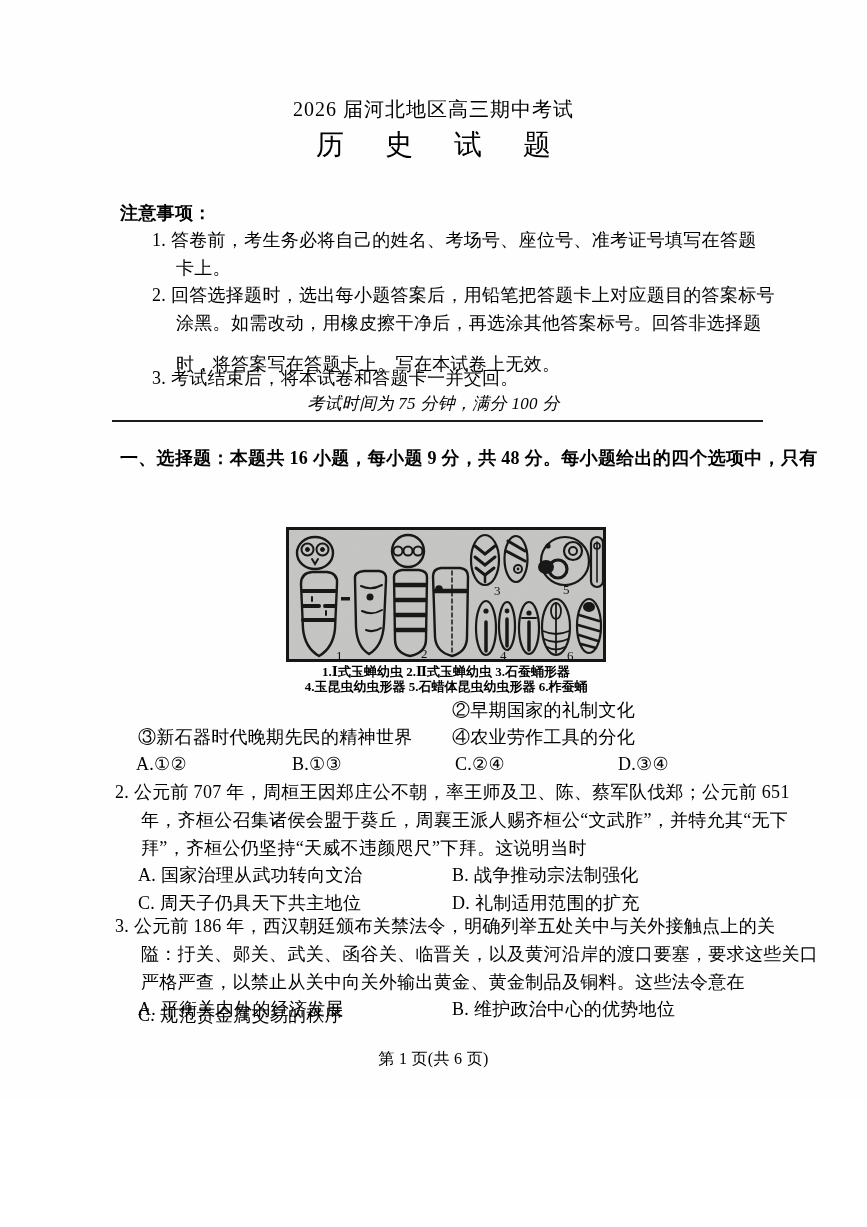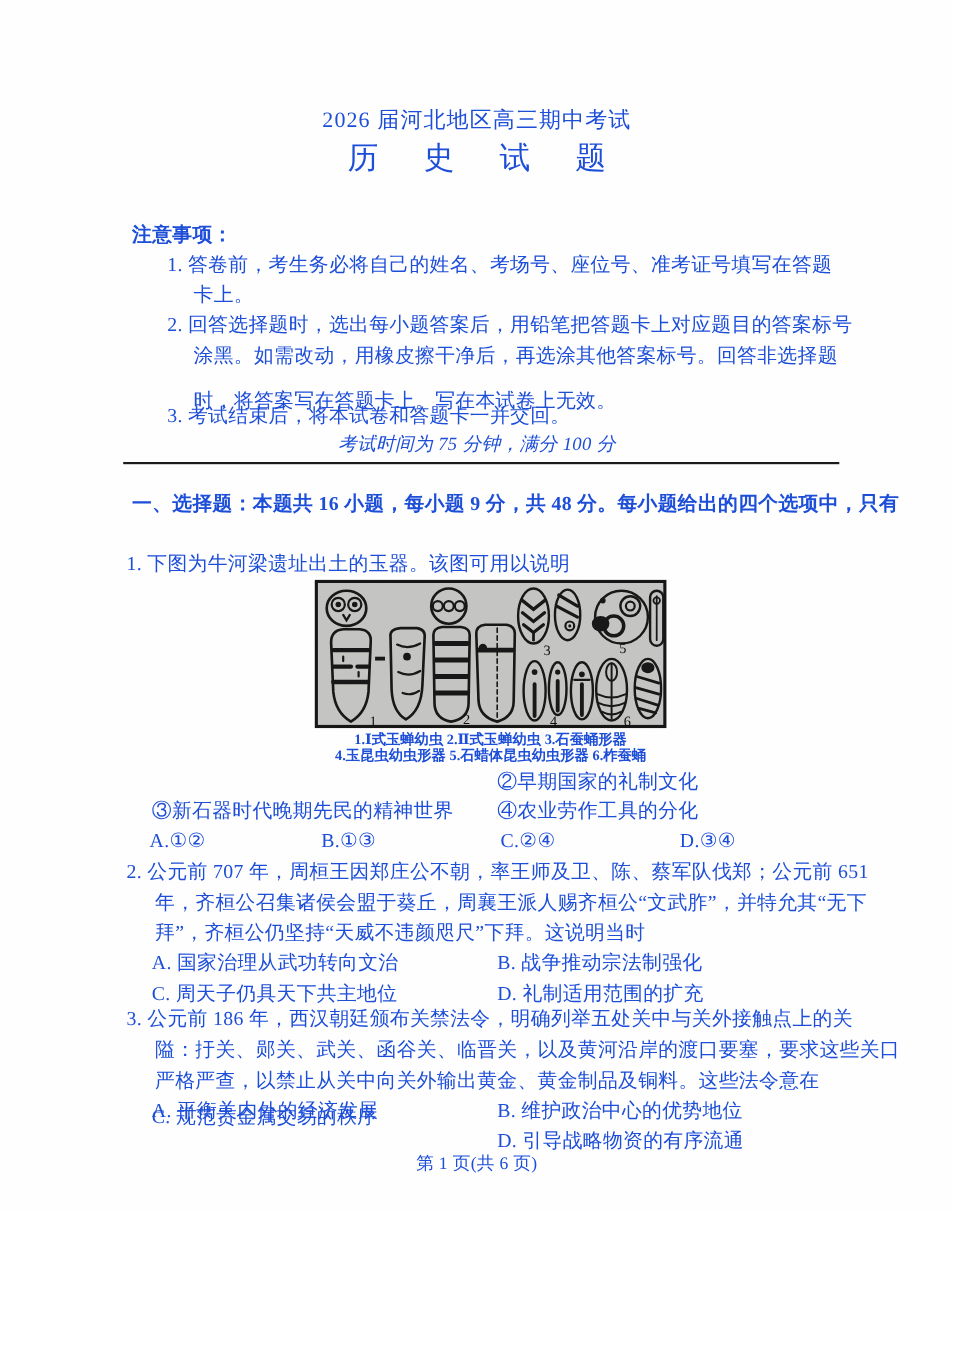--- a/index.html
+++ b/index.html
@@ -2,21 +2,21 @@
 <html><head>
 <meta charset="utf-8">
 <style>
   html,body{margin:0;padding:0;}
   body{background:#ffffff;}
   .page{
     position:relative;
     width:867px;height:1227px;
     background:#fefefe;
     font-family:"Liberation Serif","DejaVu Serif",serif;
-    color:#1d4ed8;
+    color:#000000;
     overflow:hidden;
   }
   .ln{position:absolute;white-space:nowrap;font-size:18px;line-height:22px;letter-spacing:0.3px;}
   .center{left:0;width:867px;text-align:center;}
   .bold{font-weight:700;}
   .title1{font-size:20px;letter-spacing:1px;}
   .title2{font-size:28px;letter-spacing:17px;text-indent:17px;font-weight:500;}
   .examinfo{font-style:italic;font-size:17px;}
   .rule{position:absolute;left:112px;top:420px;width:651px;height:2px;background:#1b1b1b;}
   .cap{font-size:13px;line-height:15px;font-weight:600;letter-spacing:0;}
@@ -41,21 +41,20 @@
   <div class="ln" style="left:152px;top:284px;">2. 回答选择题时，选出每小题答案后，用铅笔把答题卡上对应题目的答案标号</div>
   <div class="ln" style="left:176px;top:312px;">涂黑。如需改动，用橡皮擦干净后，再选涂其他答案标号。回答非选择题</div>
   <div class="ln" style="left:176px;top:353px;">时，将答案写在答题卡上。写在本试卷上无效。</div>
   <div class="ln" style="left:152px;top:367px;">3. 考试结束后，将本试卷和答题卡一并交回。</div>
   <div class="ln center examinfo" style="top:393px;">考试时间为 75 分钟，满分 100 分</div>
 
   <div class="rule"></div>
 
   <div class="ln bold" style="left:120px;top:447px;">一、选择题：本题共 16 小题，每小题 9 分，共 48 分。每小题给出的四个选项中，只有</div>
 
-  <div class="ln" style="left:115px;top:501px;">1. 下图为牛河梁遗址出土的玉器。该图可用以说明</div>
 
   <div class="figwrap">
     <svg width="320" height="135" viewBox="0 0 320 135">
       <defs>
         <filter id="grain" x="0" y="0" width="100%" height="100%">
           <feTurbulence type="fractalNoise" baseFrequency="0.9" numOctaves="2" stitchTiles="stitch"></feTurbulence>
           <feColorMatrix type="matrix" values="0 0 0 0 0.45  0 0 0 0 0.45  0 0 0 0 0.45  0 0 0 0.55 0"></feColorMatrix>
         </filter>
       </defs>
       <rect x="0" y="0" width="320" height="135" fill="#c7c7c5"></rect>
@@ -161,21 +160,20 @@
   <div class="ln" style="left:452px;top:864px;">B. 战争推动宗法制强化</div>
   <div class="ln" style="left:138px;top:892px;">C. 周天子仍具天下共主地位</div>
   <div class="ln" style="left:452px;top:892px;">D. 礼制适用范围的扩充</div>
 
   <div class="ln" style="left:115px;top:915px;">3. 公元前 186 年，西汉朝廷颁布关禁法令，明确列举五处关中与关外接触点上的关</div>
   <div class="ln" style="left:141px;top:943px;">隘：扜关、郧关、武关、函谷关、临晋关，以及黄河沿岸的渡口要塞，要求这些关口</div>
   <div class="ln" style="left:141px;top:971px;">严格严查，以禁止从关中向关外输出黄金、黄金制品及铜料。这些法令意在</div>
   <div class="ln" style="left:138px;top:998px;">A. 平衡关内外的经济发展</div>
   <div class="ln" style="left:452px;top:998px;">B. 维护政治中心的优势地位</div>
   <div class="ln" style="left:138px;top:1004px;">C. 规范贵金属交易的秩序</div>
-  <div class="ln" style="left:452px;top:1026px;">D. 引导战略物资的有序流通</div>
 
   <div class="ln center pagefooter" style="top:1048px;">第 1 页(共 6 页)</div>
 
   <div class="scanbar">
     
     
     
     
   </div>
 

